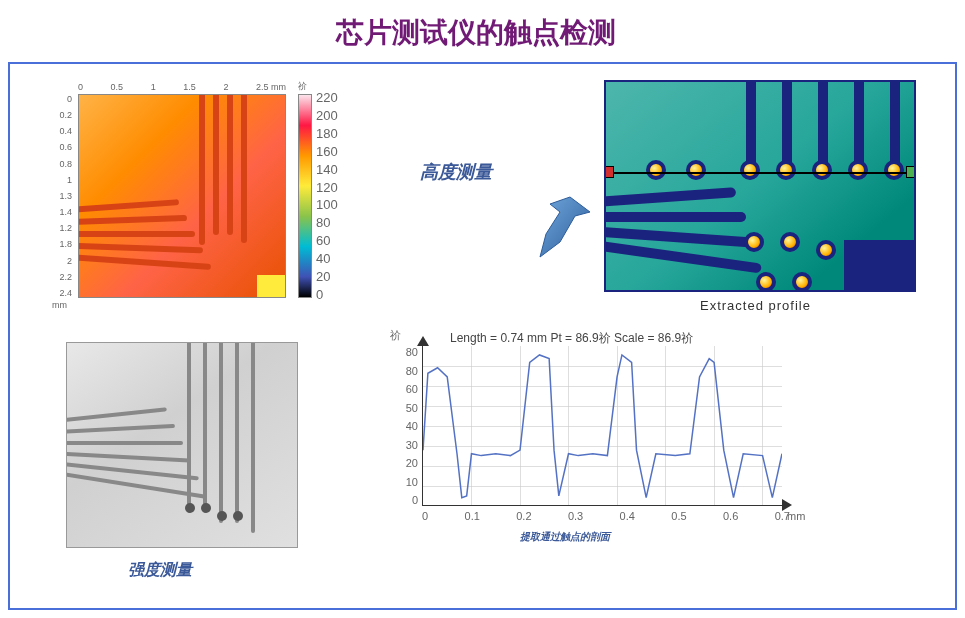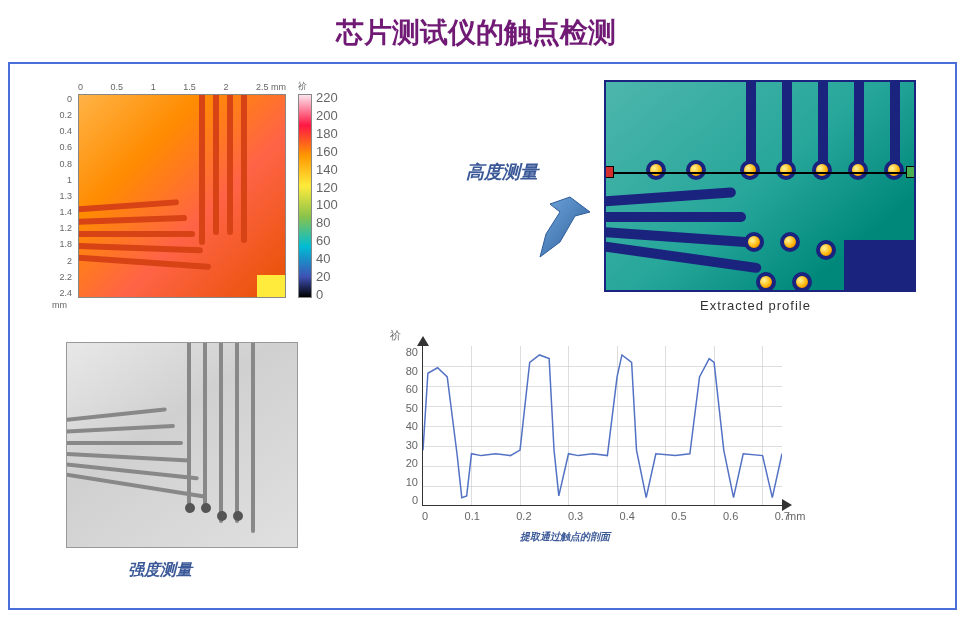--- a/index.html
+++ b/index.html
@@ -12,21 +12,21 @@
   .heatmap-axis-left { position: absolute; left: 0; top: 12px; height: 204px; display: flex; flex-direction: column; justify-content: space-between; font-size: 9px; color: #666; text-align: right; width: 22px; }
   .heatmap-box { position: absolute; left: 28px; top: 12px; width: 208px; height: 204px; border: 1px solid #888; background: linear-gradient(135deg, #ffb347 0%, #ff8c00 30%, #ff6347 60%, #e65100 100%); overflow: hidden; }
   .heatmap-trace { position: absolute; background: #d84315; height: 6px; border-radius: 3px; }
   .colorbar { position: absolute; left: 248px; top: 12px; width: 14px; height: 204px; border: 1px solid #888; background: linear-gradient(to bottom, #fce4ec, #ff1744 15%, #ff9800 30%, #ffeb3b 45%, #8bc34a 60%, #00bcd4 75%, #3f51b5 90%, #000 100%); }
   .colorbar-labels { position: absolute; left: 266px; top: 8px; height: 212px; display: flex; flex-direction: column; justify-content: space-between; font-size: 13px; color: #666; }
   .colorbar-title { position: absolute; left: 248px; top: -2px; font-size: 9px; color: #666; }
   .mm-label { position: absolute; left: 2px; top: 218px; font-size: 9px; color: #666; }
   .intensity-img { position: absolute; left: 56px; top: 278px; width: 232px; height: 206px; border: 1px solid #999; background: linear-gradient(145deg, #e8e8e8 0%, #d0d0d0 40%, #e0e0e0 100%); overflow: hidden; }
   .intensity-trace { position: absolute; background: #888; height: 4px; border-radius: 2px; }
   .intensity-label { position: absolute; left: 118px; top: 496px; font-style: italic; font-weight: bold; color: #3b5998; font-size: 16px; }
-  .height-label { position: absolute; left: 410px; top: 96px; font-style: italic; font-weight: bold; color: #3b5998; font-size: 18px; margin-left: 46px; }
+  .height-label { position: absolute; left: 410px; top: 96px; font-style: italic; font-weight: bold; color: #3b5998; font-size: 18px; }
   .arrow-svg { position: absolute; left: 510px; top: 128px; width: 80px; height: 70px; }
   .heightmap-box { position: absolute; left: 594px; top: 16px; width: 312px; height: 212px; border: 2px solid #1a237e; background: linear-gradient(140deg, #4db6ac 0%, #26a69a 50%, #00897b 80%); overflow: hidden; }
   .pad { position: absolute; width: 20px; height: 20px; border-radius: 50%; background: radial-gradient(circle at 35% 35%, #fff59d, #ffb300 60%, #e65100 100%); border: 4px solid #1a237e; }
   .hm-trace { position: absolute; background: #1a237e; height: 10px; border-radius: 5px; }
   .hm-line { position: absolute; left: 0; right: 0; top: 90px; height: 2px; background: #000; }
   .hm-handle-l { position: absolute; left: -4px; top: 84px; width: 12px; height: 12px; background: #d32f2f; border: 1px solid #000; }
   .hm-handle-r { position: absolute; right: -4px; top: 84px; width: 12px; height: 12px; background: #4caf50; border: 1px solid #000; }
   .hm-blue-block { position: absolute; right: 0; bottom: 0; width: 70px; height: 50px; background: #1a237e; }
   .extracted-label { position: absolute; left: 690px; top: 234px; font-size: 13px; letter-spacing: 1px; color: #333; }
   .profile-panel { position: absolute; left: 372px; top: 266px; width: 420px; height: 205px; }
@@ -161,20 +161,21 @@
       <div class="pad" style="left:186px; top:190px;"></div>
       <div class="hm-blue-block"></div>
       <div class="hm-line"></div>
       <div class="hm-handle-l"></div>
       <div class="hm-handle-r"></div>
     </div>
     <div class="extracted-label">Extracted profile</div>
 
     <div class="profile-panel">
       <div class="profile-ylabel">祄</div>
+      <div class="profile-header">Length = 0.74 mm   Pt = 86.9祄   Scale = 86.9祄</div>
       <div class="profile-yaxis">
         <span>80</span>
         <span>80</span>
         <span>60</span>
         <span>50</span>
         <span>40</span>
         <span>30</span>
         <span>20</span>
         <span>10</span>
         <span>0</span>

